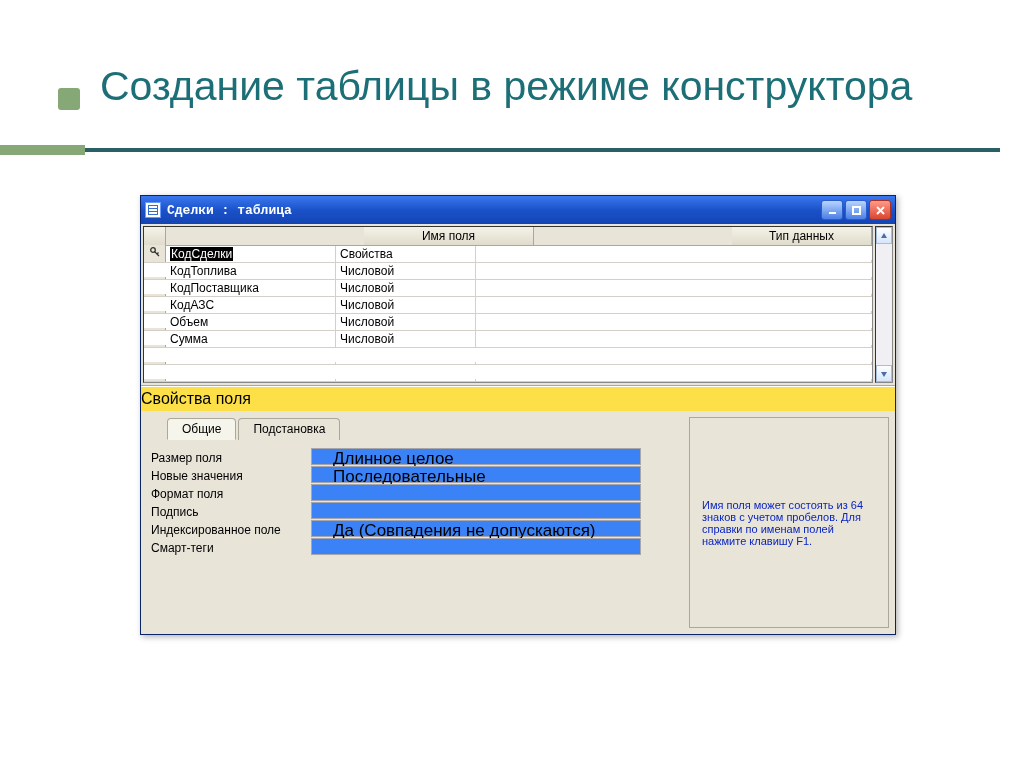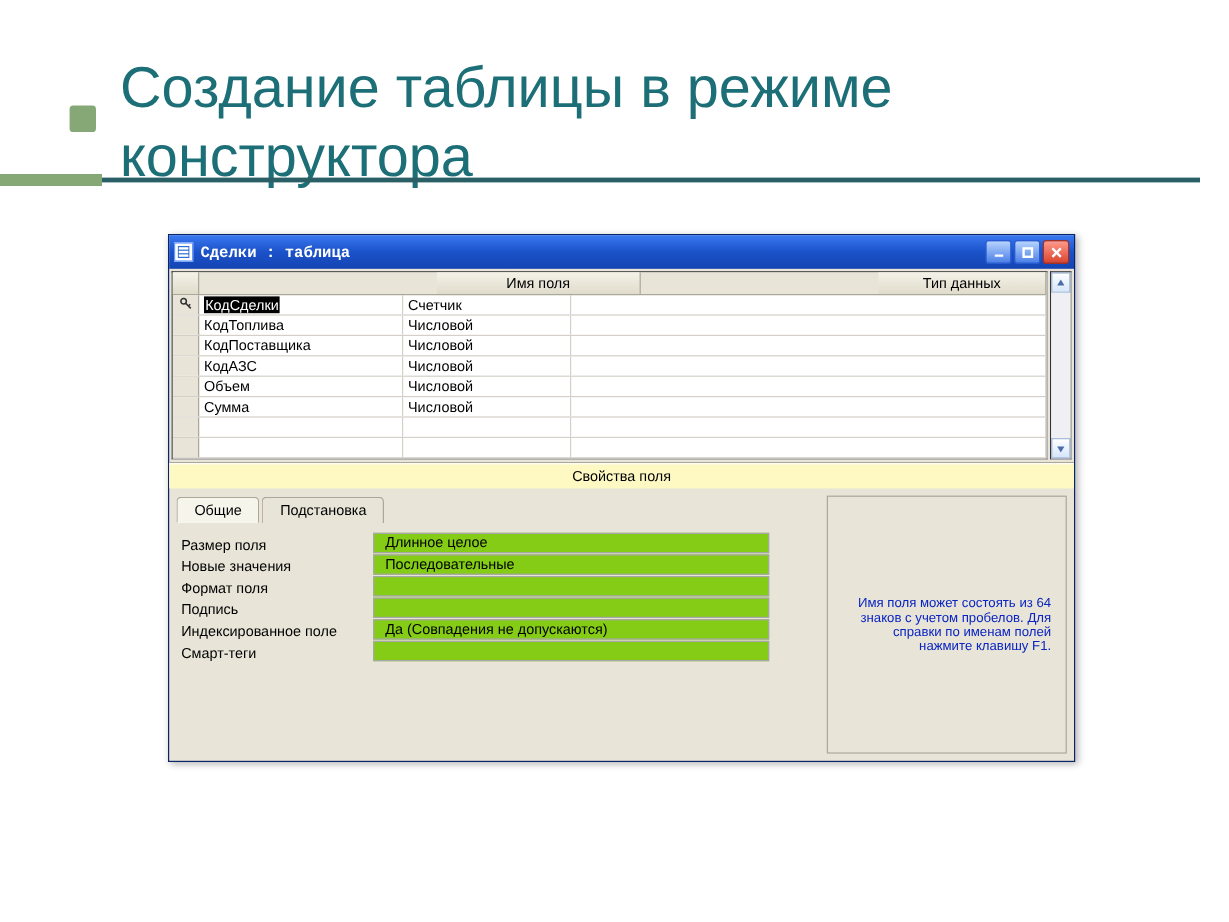--- a/index.html
+++ b/index.html
@@ -22,22 +22,22 @@
     left: 58px;
     top: 88px;
     width: 22px;
     height: 22px;
     background: #86a876;
     border-radius: 3px;
   }
   .slide-title {
     position: absolute;
     left: 100px;
-    top: 45px;
-    font-size: 48px;
+    top: 62px;
+    font-size: 41px;
     color: #1d6f77;
     font-weight: normal;
     line-height: 1.2;
   }
   .title-rule {
     position: absolute;
     left: 0;
     top: 148px;
     width: 1000px;
     height: 4px;
@@ -120,20 +120,21 @@
     background: linear-gradient(to bottom,#f4f2e8,#e0dccc);
   }
   .gcol-selector { width: 22px; }
   .gcol-name { width: 170px; }
   .gcol-type { width: 140px; }
   .gcol-desc { flex: 1; }
   .grow {
     display: flex;
     height: 17px;
     border-bottom: 1px solid #d4d0c8;
+    align-items: flex-end;
   }
   .grow > div {
     border-right: 1px solid #d4d0c8;
     padding: 1px 4px;
     overflow: hidden;
     white-space: nowrap;
   }
   .grow .gcol-selector {
     background: #e8e4d8;
     border-right:1px solid #aca899;
@@ -156,24 +157,24 @@
   .vscroll .sbtn {
     height: 17px;
     background: linear-gradient(to bottom,#fefefe,#d6e6fb);
     border:1px solid #a6bde2;
     display:flex;align-items:center;justify-content:center;
     cursor:pointer;
   }
   .vscroll .strack { flex:1; background:#efeff4;}
   .vscroll .sbtn svg{width:8px;height:8px;fill:#4a6da7;}
   .section-label {
-    text-align: center;
-    font-size: 12px;
+    text-align: left;
+    font-size: 16px;
     padding: 3px 0;
-    background: #fef9c3;
+    background: #fde047;
     border-top:1px solid #fff;
   }
   .lower {
     flex: 1;
     display: flex;
     padding: 6px;
     gap: 8px;
   }
   .tabs-area {
     flex: 1;
@@ -193,50 +194,51 @@
     border: 1px solid #aca899;
     border-bottom: none;
     border-radius: 4px 4px 0 0;
     margin-right: 2px;
     cursor:pointer;
   }
   .tab.active {
     background: #f6f5ec;
     font-weight: normal;
     border-bottom:1px solid #f6f5ec;
+    margin-left:20px;
   }
   .tab-body {
     border: none;
     padding: 8px 4px;
     font-size: 12px;
     flex:1;
   }
   .prop-row {
     display: flex;
     align-items: flex-end;
     height: 18px;
   }
   .prop-label { width: 160px; }
   .prop-value {
     flex: 1;
     max-width: 330px;
     border: 1px solid #a7a6aa;
-    background: #84cc16;
+    background: #3b82f6;
     height: 17px;
-    padding: 0 9px;
-    font-size: 12px;
+    padding: 0 21px;
+    font-size: 17px;
   }
   .help-pane {
     width: 200px;
     border: 1px solid #aca899;
     background: #e8e4d8;
     padding: 12px;
     font-size: 11px;
     color: #0924c2;
-    text-align: right;
+    text-align: left;
     display:flex;
     align-items:center;
     justify-content:center;
   }
 </style>
 </head>
 <body>
 <div class="slide">
 
   <div class="title-bullet"></div>
@@ -284,21 +286,21 @@
         <div id="grid-rows">
             <div class="grow current">
               <div class="gcol-selector">
                 <span class="key-icon"><svg viewBox="0 0 12 12">
                     <circle cx="4" cy="4" r="2.3" fill="none" stroke="#333" stroke-width="1.3"></circle>
                     <line x1="5.5" y1="5.5" x2="10" y2="10" stroke="#333" stroke-width="1.3"></line>
                     <line x1="8" y1="8" x2="9.5" y2="6.5" stroke="#333" stroke-width="1.3"></line>
                   </svg></span>
               </div>
               <div class="gcol-name"><span>КодСделки</span></div>
-              <div class="gcol-type">Счетчик</div>
+              <div class="gcol-type">Свойства</div>
               <div class="gcol-desc"></div>
             </div>
             <div class="grow">
               <div class="gcol-selector"></div>
               <div class="gcol-name"><span>КодТоплива</span></div>
               <div class="gcol-type">Числовой</div>
               <div class="gcol-desc"></div>
             </div>
             <div class="grow">
               <div class="gcol-selector"></div>

